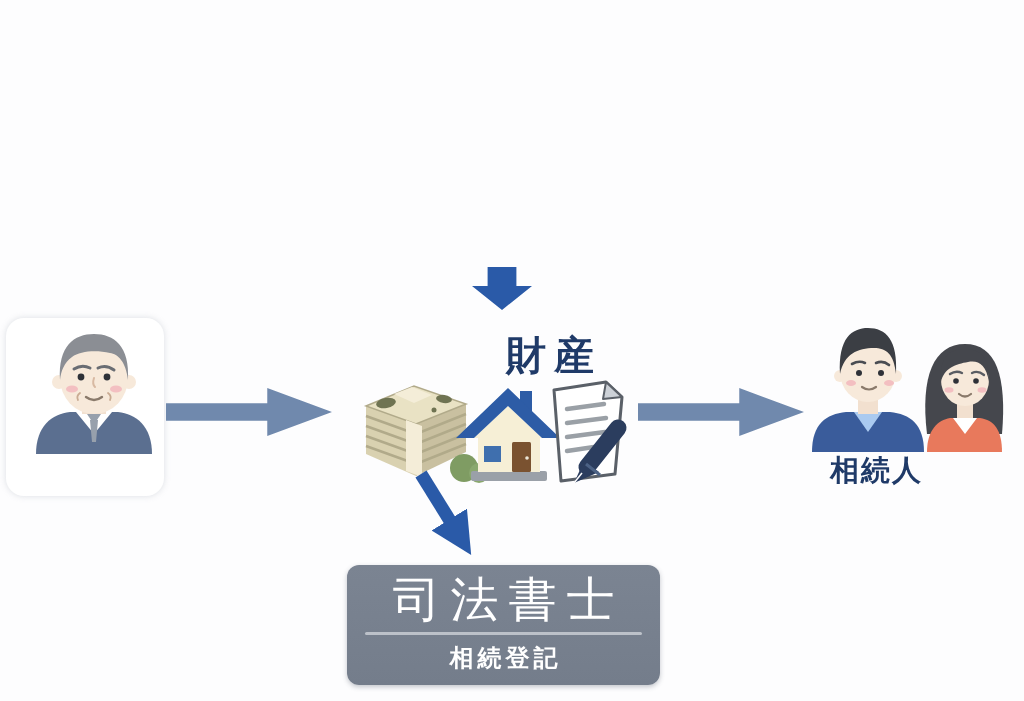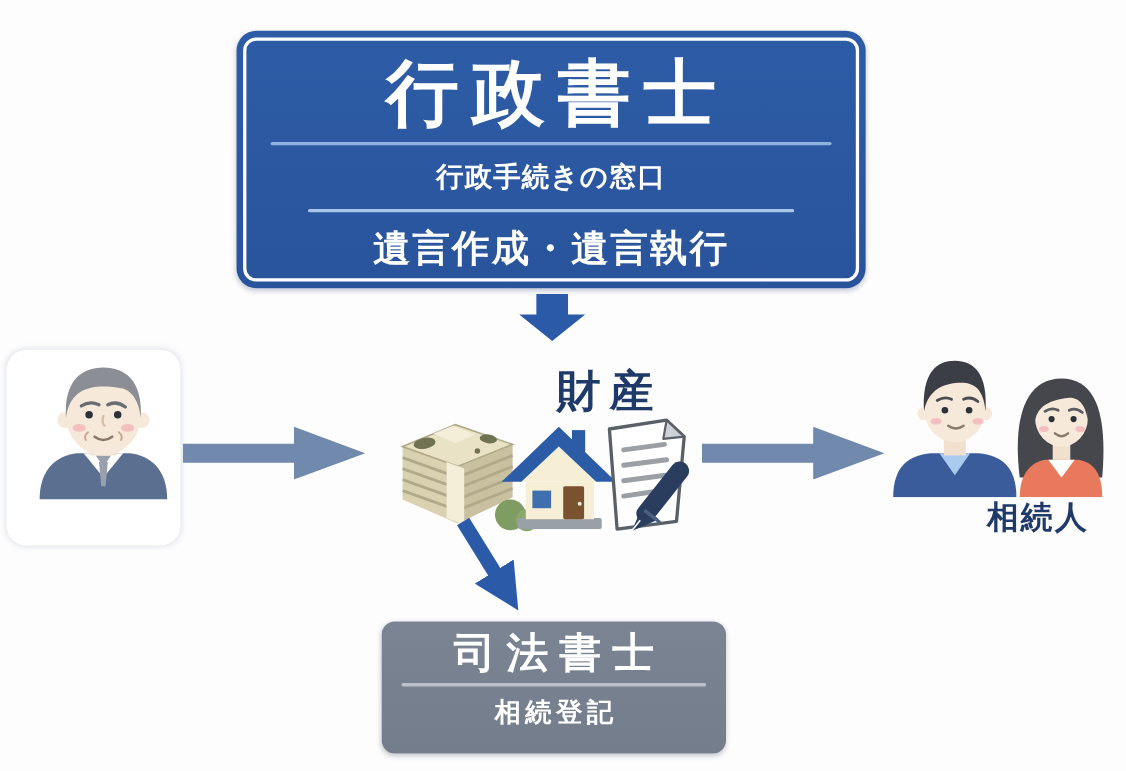--- a/index.html
+++ b/index.html
@@ -39,47 +39,37 @@
     font-size:40px;font-weight:800;color:var(--navy-text);letter-spacing:8px;text-indent:8px;}
   .assets-svg{position:absolute;left:352px;top:376px;width:288px;height:112px;}
 
   
   .person-card{position:absolute;left:6px;top:318px;width:158px;height:178px;border-radius:18px;
     background:#ffffff;box-shadow:0 0 6px rgba(150,158,172,.32);}
   .elder-svg{position:absolute;left:20px;top:326px;width:148px;height:128px;}
   .decedent-label{position:absolute;left:8px;top:451px;width:160px;text-align:center;
     font-size:28px;font-weight:800;color:var(--navy-text);letter-spacing:1px;}
   .couple-svg{position:absolute;left:806px;top:318px;width:202px;height:134px;}
-  .heirs-label{position:absolute;left:830px;top:451px;width:160px;text-align:right;
+  .heirs-label{position:absolute;left:830px;top:451px;width:160px;text-align:left;
     font-size:29px;font-weight:800;color:var(--navy-text);letter-spacing:2px;}
 
   
   .gray-box{position:absolute;left:347px;top:565px;width:313px;height:120px;border-radius:12px;
     background:linear-gradient(180deg,var(--gray-box),var(--gray-box-deep));
     box-shadow:0 2px 5px rgba(60,70,85,.3);
     display:flex;flex-direction:column;align-items:center;}
-  .gb-title{margin-top:7px;font-size:38px;font-weight:700;color:#fff;line-height:1.15;letter-spacing:10px;text-indent:10px;}
+  .gb-title{margin-top:7px;font-size:48px;font-weight:400;color:#fff;line-height:1.15;letter-spacing:10px;text-indent:10px;}
   .gb-div{width:277px;height:3px;margin-top:5px;border-radius:2px;background:var(--divider-gray);}
   .gb-sub{margin-top:7px;font-size:24px;font-weight:800;color:#fff;letter-spacing:4px;text-indent:4px;text-align:right;}
 </style>
 </head>
 <body>
 
 <div class="canvas">
 
-  <div class="blue-box">
-    <div class="blue-box-ring"></div>
-    <div class="blue-box-content">
-      <div class="bb-title">行政書士</div>
-      <div class="bb-div bb-div1"></div>
-      <div class="bb-line1">行政手続きの窓口</div>
-      <div class="bb-div bb-div2"></div>
-      <div class="bb-line2">遺言作成・遺言執行</div>
-    </div>
-  </div>
 
   <div class="arrow-down"></div>
 
   <div class="zaisan-label">財産</div>
 
   <svg class="assets-svg" viewBox="0 0 288 112" aria-hidden="true">
     <g>
       <polygon points="14,78 14,30 64,48 64,100" fill="#d9d1b0"></polygon>
       <polygon points="64,100 64,48 114,28 114,76" fill="#c9c0a0"></polygon>
       <path d="M14,40 L64,58 M14,50 L64,68 M14,60 L64,78 M14,70 L64,88" stroke="#b1aa8a" stroke-width="2.5" fill="none"></path>

